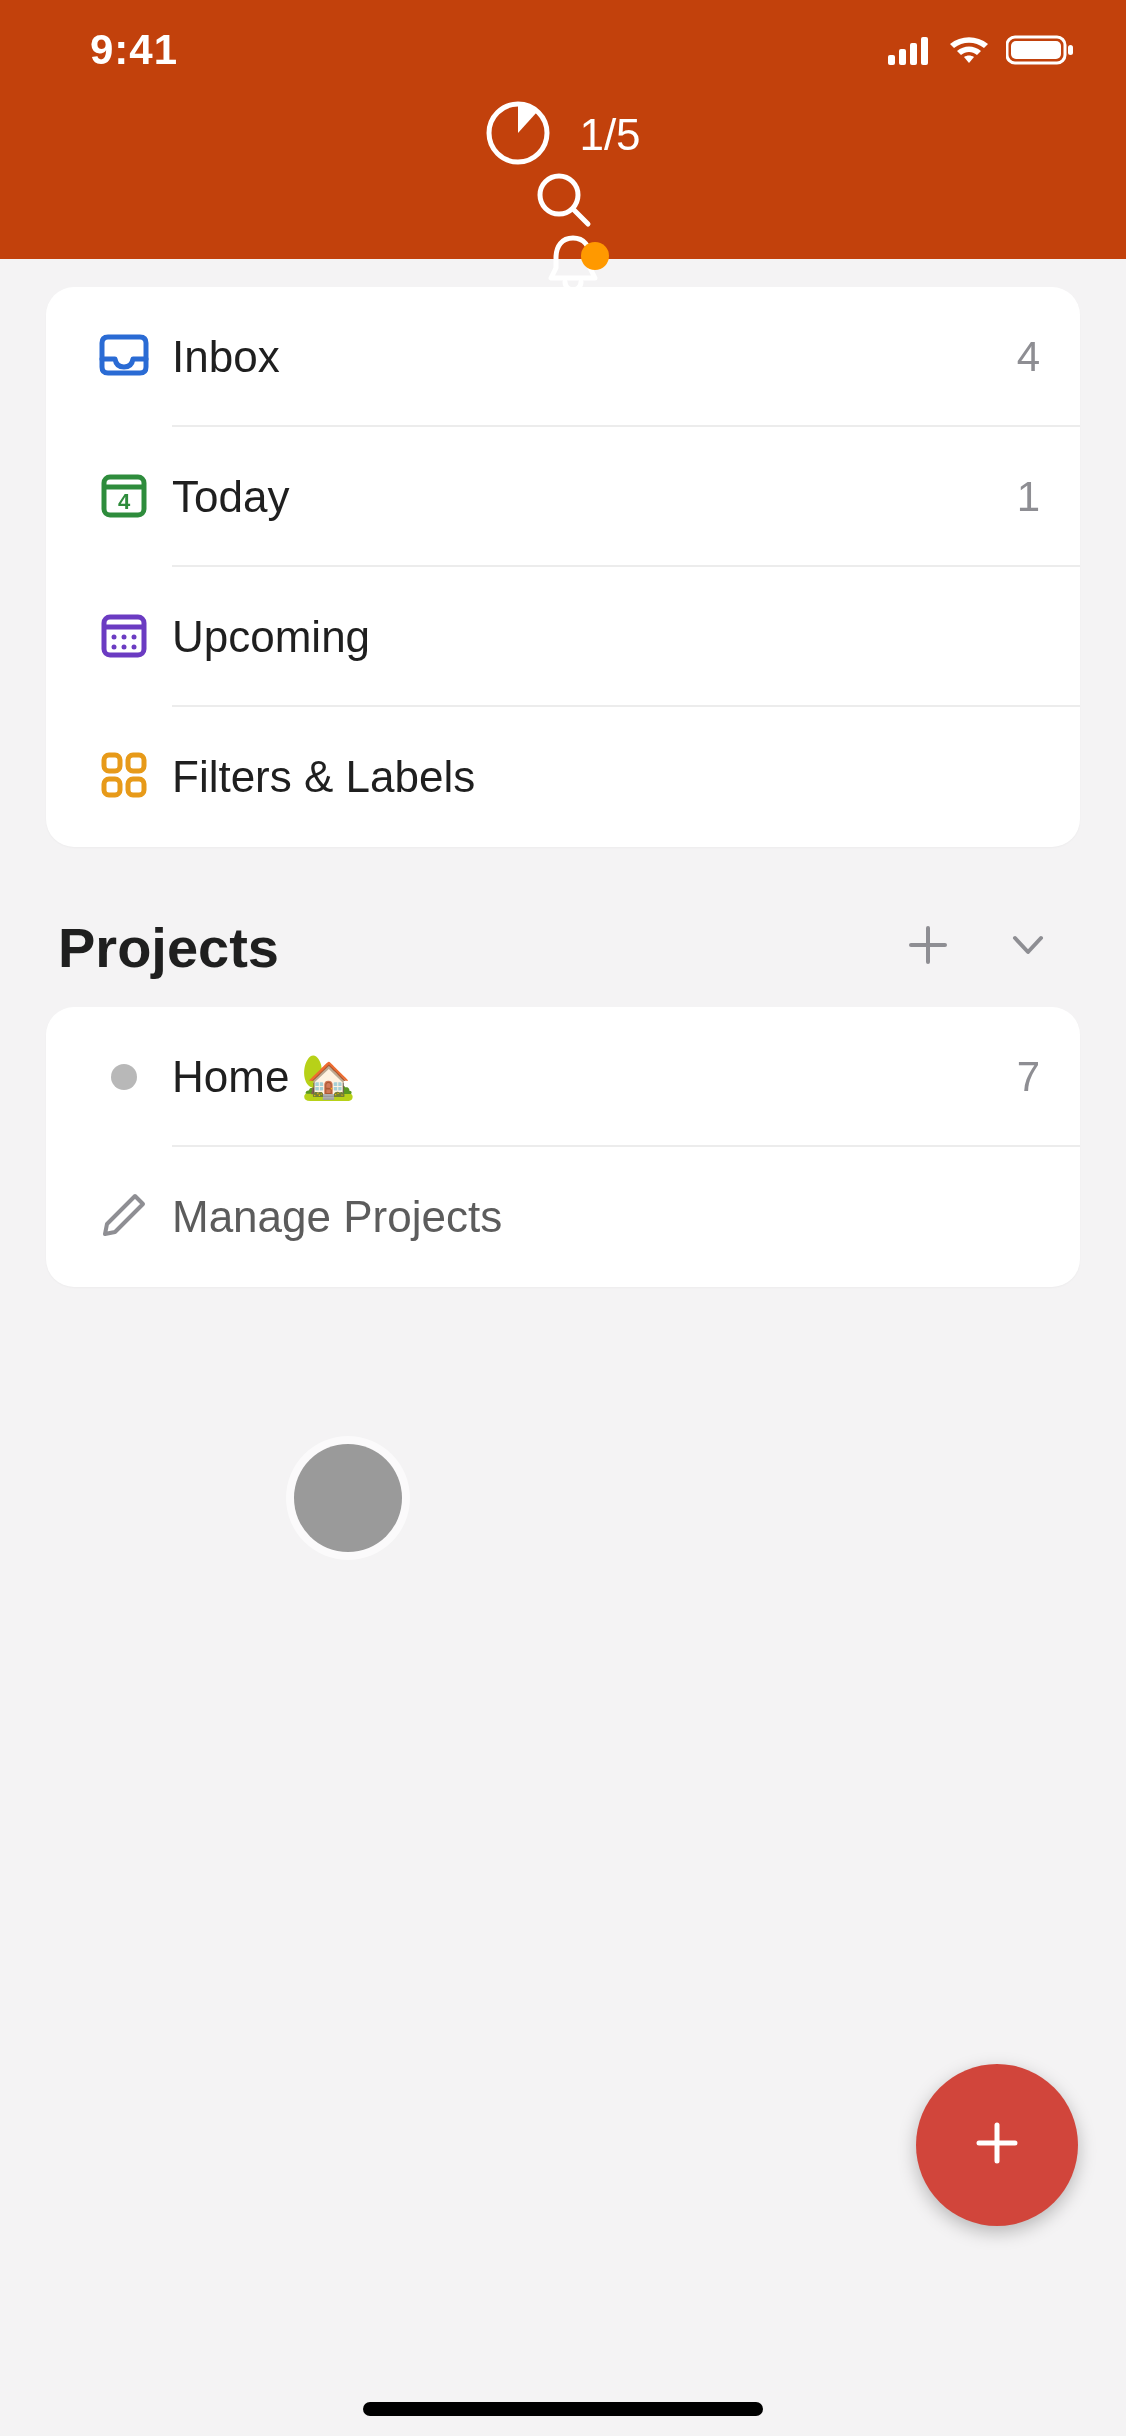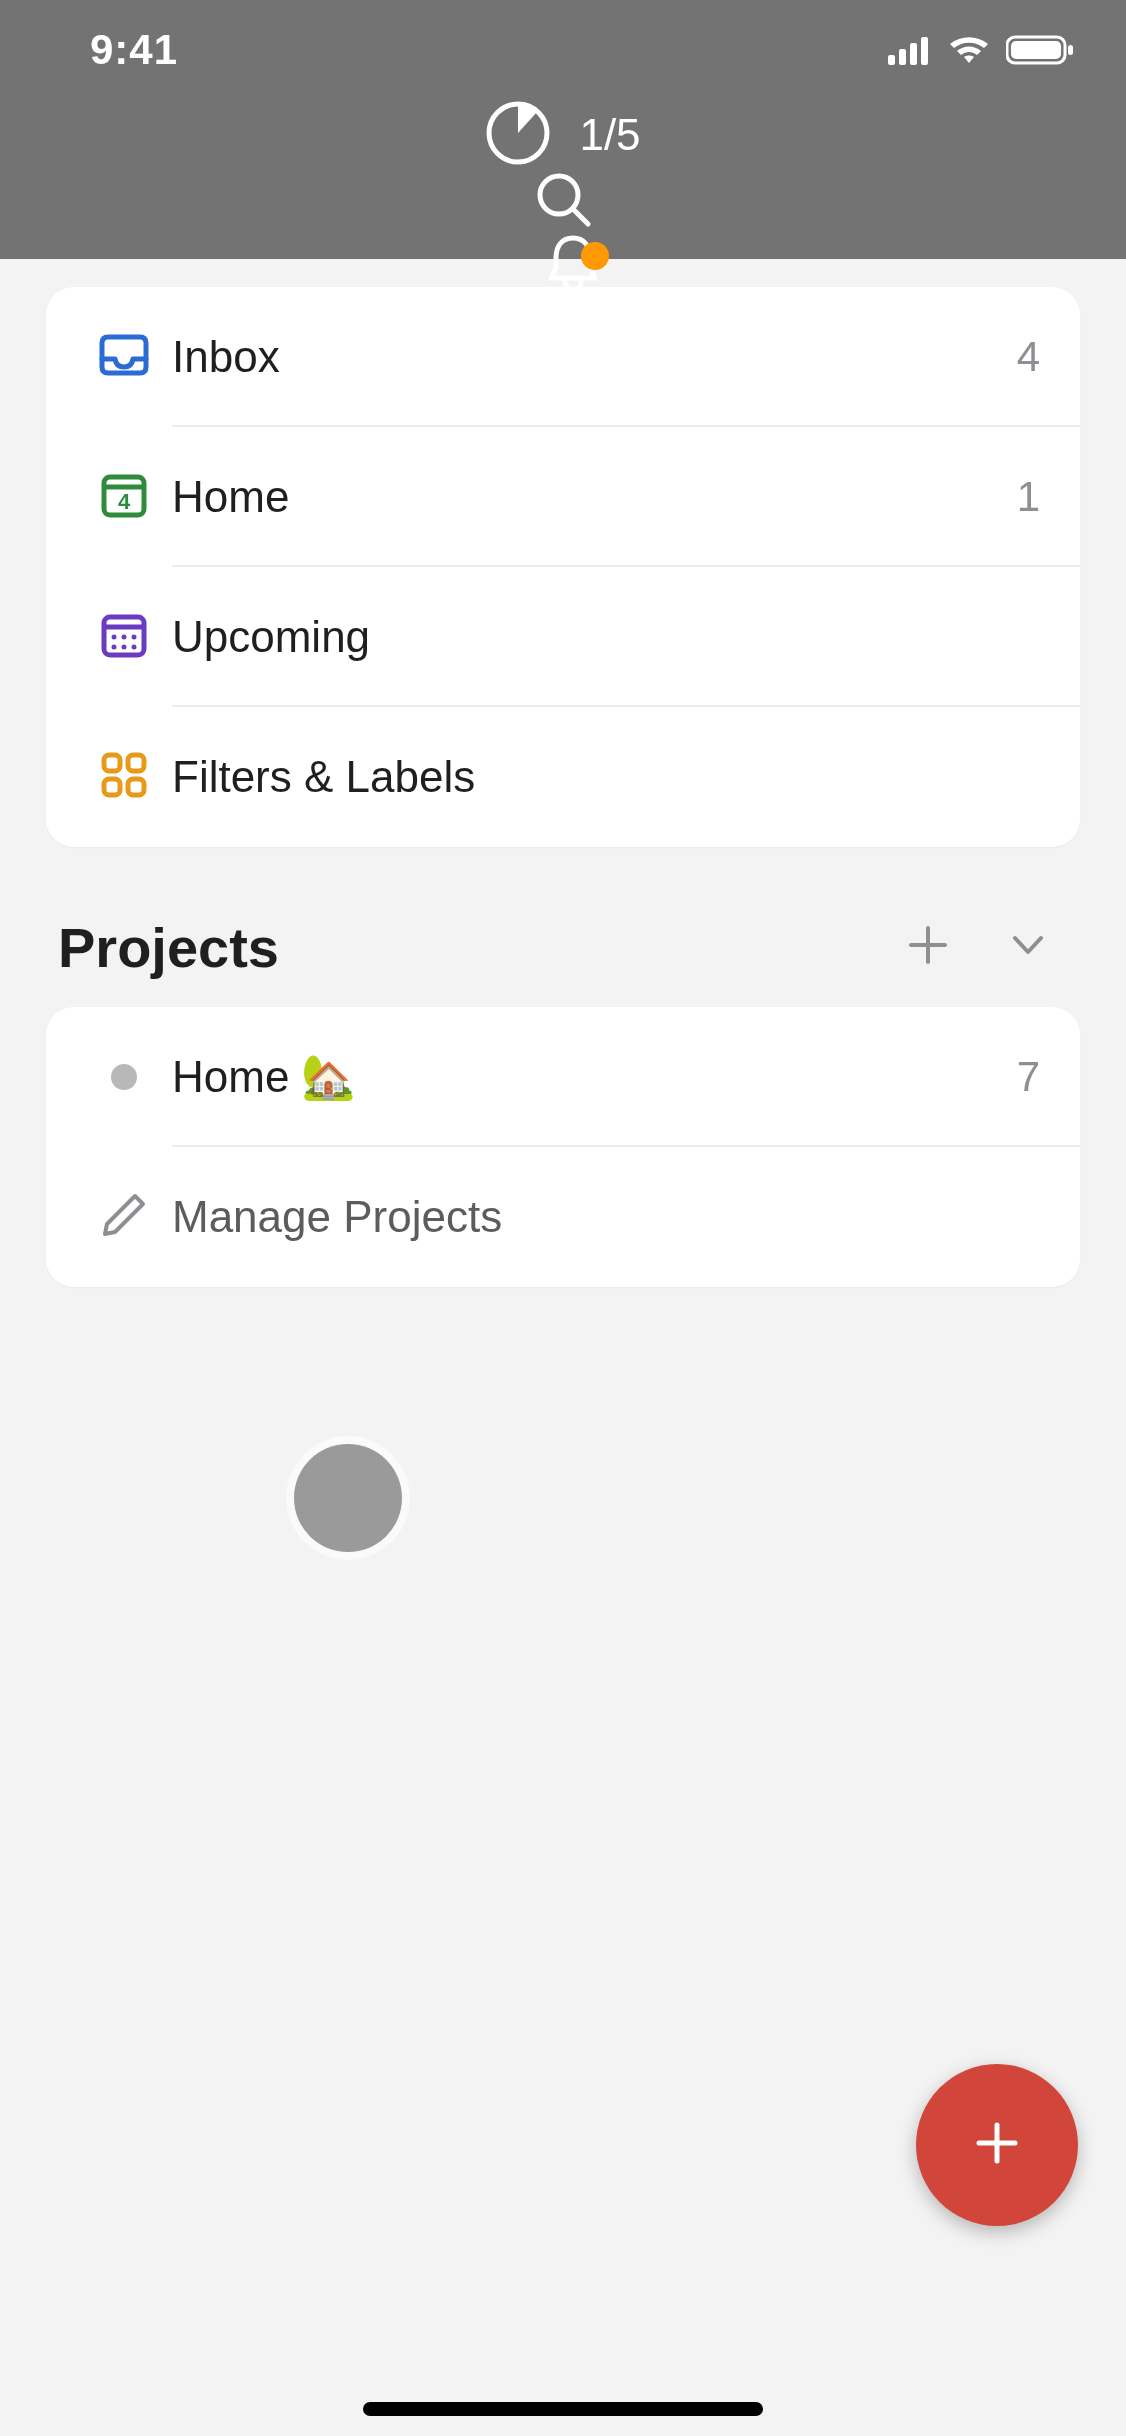--- a/index.html
+++ b/index.html
@@ -6,21 +6,21 @@
   html, body { width: 1126px; height: 2436px; }
   body {
     font-family: -apple-system, "Helvetica Neue", Arial, sans-serif;
     background: #f4f3f4;
     position: relative;
     overflow: hidden;
   }
 
   
   .header {
-    background: #737373;
+    background: #c2410c;
     color: #fff;
     height: 259px;
     width: 100%;
     position: relative;
   }
   .status-bar {
     display: flex;
     justify-content: space-between;
     align-items: center;
     height: 100px;
@@ -286,21 +286,21 @@
   <div class="row">
     <div class="row-icon">
       <span>
         <svg width="52" height="52" viewBox="0 0 52 52">
           <rect x="6" y="8" width="40" height="38" rx="6" fill="none" stroke="#2e8c3c" stroke-width="5"></rect>
           <line x1="6" y1="18" x2="46" y2="18" stroke="#2e8c3c" stroke-width="5"></line>
           <text x="26" y="40" font-size="22" font-weight="700" text-anchor="middle" fill="#2e8c3c" font-family="Arial">4</text>
         </svg>
       </span>
     </div>
-    <div class="row-label">Home</div>
+    <div class="row-label">Today</div>
     <div class="row-count">1</div>
     <div class="divider"></div>
   </div>
 
   <div class="row">
     <div class="row-icon">
       <span>
         <svg width="52" height="52" viewBox="0 0 52 52">
           <rect x="6" y="8" width="40" height="38" rx="6" fill="none" stroke="#6b3bc2" stroke-width="5"></rect>
           <line x1="6" y1="18" x2="46" y2="18" stroke="#6b3bc2" stroke-width="5"></line>

